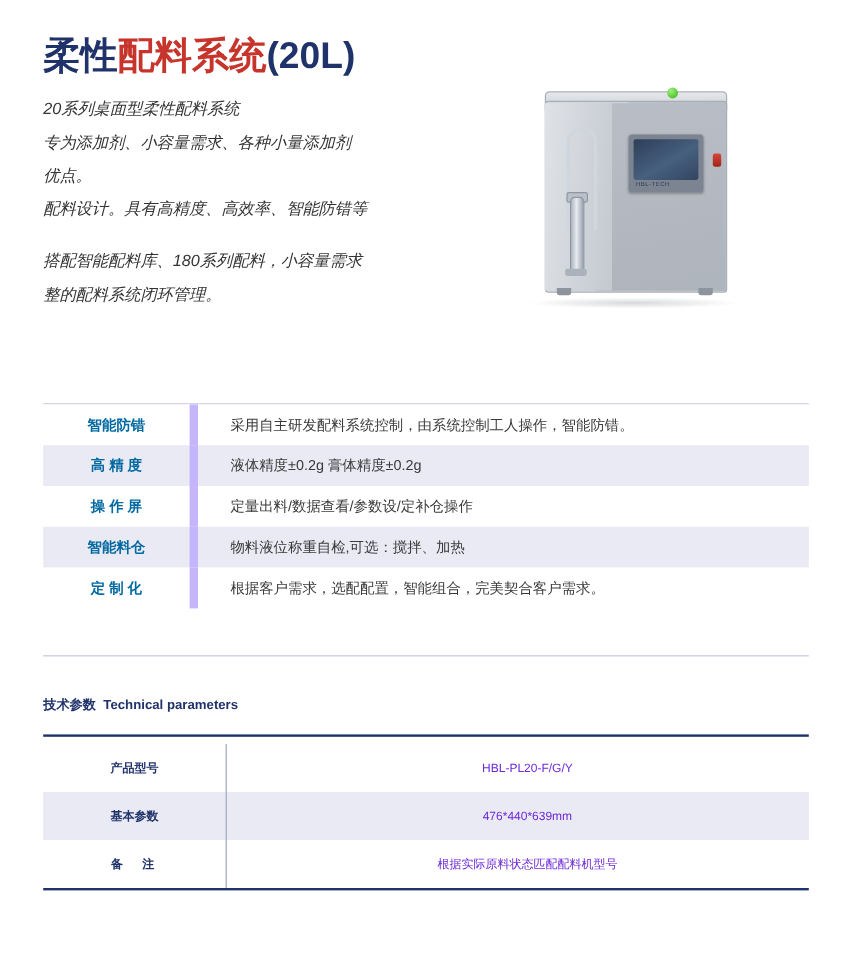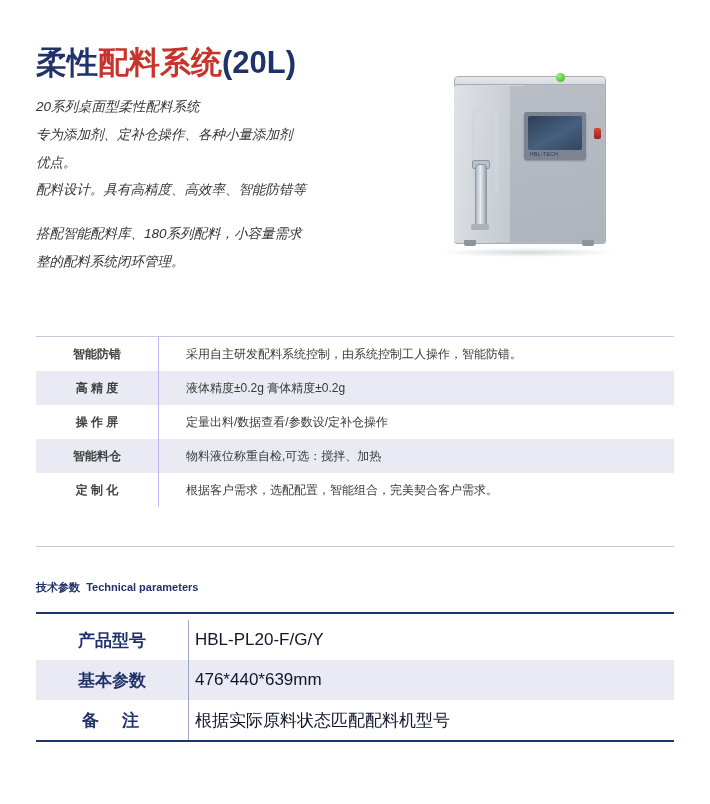--- a/index.html
+++ b/index.html
@@ -18,21 +18,21 @@
   .page {
     width: 710px;
     height: 804px;
     position: relative;
     box-sizing: border-box;
     padding: 0 36px;
   }
 
   
   .title-block {
-    padding-top: 44px;
+    padding-top: 28px;
   }
   .main-title {
     font-size: 31px;
     font-weight: bold;
     letter-spacing: 0px;
     line-height: 1.2;
     white-space: nowrap;
   }
   .main-title .seg-a { color: #20326a; }
   .main-title .seg-b { color: #c7342b; }
@@ -223,24 +223,24 @@
     height: 34px;
   }
   .feature-table tr:nth-child(even) {
     background: #e9eaf3;
   }
   .feature-table tr:nth-child(odd) {
     background: #ffffff;
   }
   .feature-table td.label {
     width: 110px;
-    color: #404040;
+    color: #0369a1;
     font-weight: bold;
     text-align: center;
-    border-right: 1px solid #c4b5fd;
+    border-right: 7px solid #c4b5fd;
     padding: 0 6px;
     white-space: nowrap;
   }
   .feature-table td.value {
     padding-left: 27px;
     color: #3a3a3a;
     margin-left: 16px;
   }
   .ft-topline {
     position: absolute;
@@ -281,36 +281,37 @@
     background: #20326a;
   }
 
   
   .spec-table {
     position: absolute;
     left: 36px;
     top: 620px;
     width: 638px;
     border-collapse: collapse;
-    font-size: 17px;
+    font-size: 10px;
   }
   .spec-table tr { height: 40px; }
   .spec-table tr:nth-child(odd) { background: #ffffff; }
   .spec-table tr:nth-child(even) { background: #e9eaf3; }
   .spec-table td.label {
     width: 150px;
     color: #20326a;
     font-weight: bold;
     text-align: center;
     border-right: 1px solid #9ea7c4;
     white-space: nowrap;
   }
   .spec-table td.value {
-    color: #0f172a;
-    padding-left: 6px;
+    color: #6d28d9;
+    text-align: center;
+    padding-left: 17px;
   }
   .spec-botline {
     position: absolute;
     left: 36px;
     top: 740px;
     width: 638px;
     height: 2px;
     background: #20326a;
   }
   .spaced {
@@ -321,21 +322,21 @@
 <body>
 
 <div class="page">
 
   <div class="title-block">
     <div class="main-title"><span class="seg-a">柔性</span><span class="seg-b">配料系统</span><span class="seg-c">(20L)</span></div>
   </div>
 
   <div class="intro">
     <p>20系列桌面型柔性配料系统</p>
-    <p>专为添加剂、定补仓操作、各种小量添加剂</p>
+    <p>专为添加剂、小容量需求、各种小量添加剂</p>
     <p>优点。</p>
     <p>配料设计。具有高精度、高效率、智能防错等</p>
     <div class="para-gap"></div>
     <p>搭配智能配料库、180系列配料，小容量需求</p>
     <p>整的配料系统闭环管理。</p>
   </div>
 
   <div class="product-image">
     <div class="machine">
       <div class="m-top"></div>

